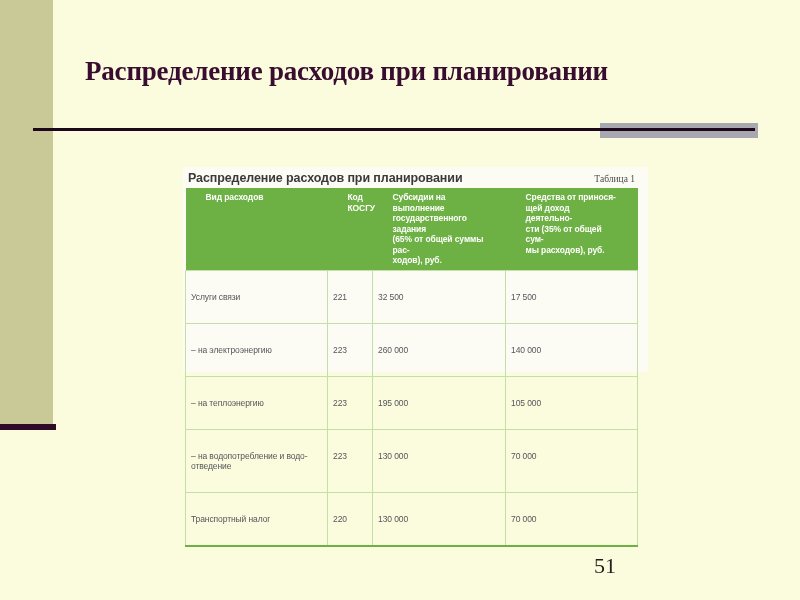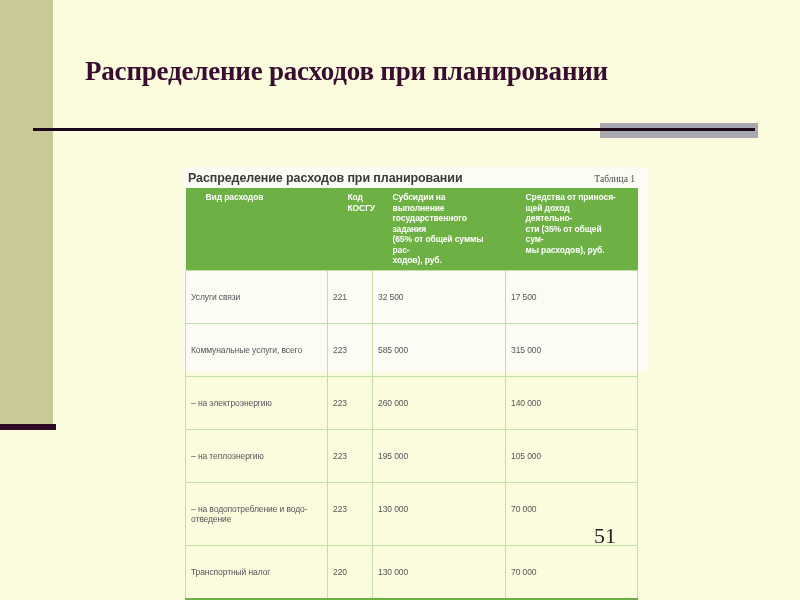--- a/index.html
+++ b/index.html
@@ -34,21 +34,21 @@
     white-space:pre-line;letter-spacing:-0.1px;
   }
   .expense-table thead tr{height:52px;}
   .expense-table td{
     font-size:8.5px;line-height:10px;color:#55565A;
     padding:21px 5px;border:1px solid #C2DFA8;vertical-align:top;
     letter-spacing:-0.1px;
   }
   .expense-table tbody tr{height:17px;}
   .page-number{
-    position:absolute;left:565px;top:523px;width:80px;text-align:center;
+    position:absolute;left:565px;top:553px;width:80px;text-align:center;
     font-family:"Liberation Serif", serif;font-size:22px;color:#1F1F1F;
   }
 </style>
 </head>
 <body>
 
 <div class="sidebar"></div>
 <div class="sidebar-endbar"></div>
 
 <div class="slide-title">Распределение расходов при планировании</div>
@@ -84,26 +84,20 @@
       </tr>
     </thead>
     <tbody>
       <tr>
         <td>Услуги связи</td>
         <td>221</td>
         <td>32 500</td>
         <td>17 500</td>
       </tr>
       <tr>
-        <td>Коммунальные услуги, всего</td>
-        <td>223</td>
-        <td>585 000</td>
-        <td>315 000</td>
-      </tr>
-      <tr>
         <td>– на электроэнергию</td>
         <td>223</td>
         <td>260 000</td>
         <td>140 000</td>
       </tr>
       <tr>
         <td>– на теплоэнергию</td>
         <td>223</td>
         <td>195 000</td>
         <td>105 000</td>

